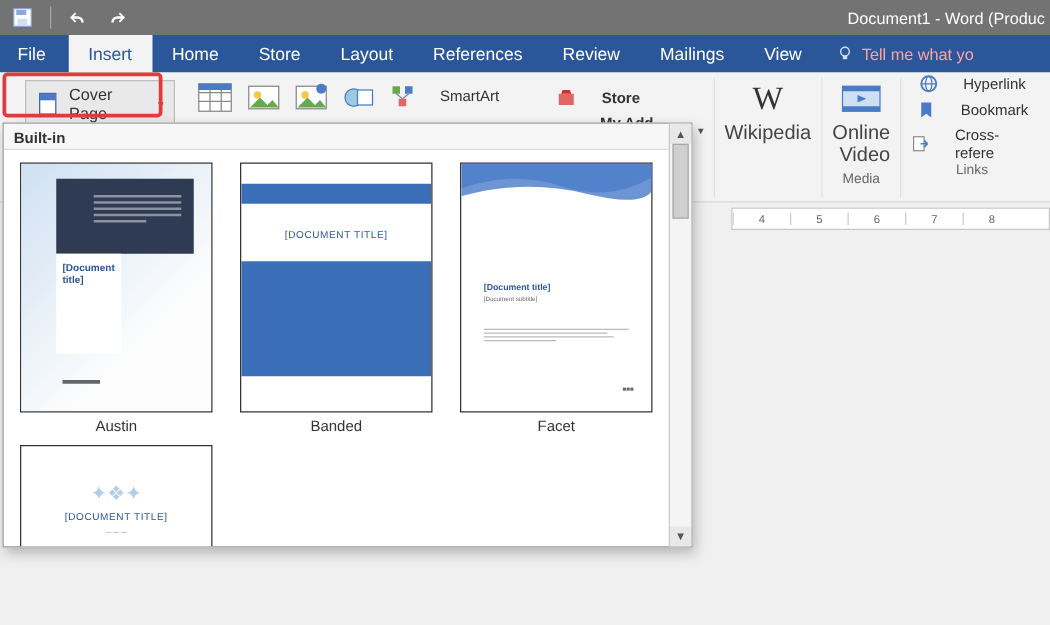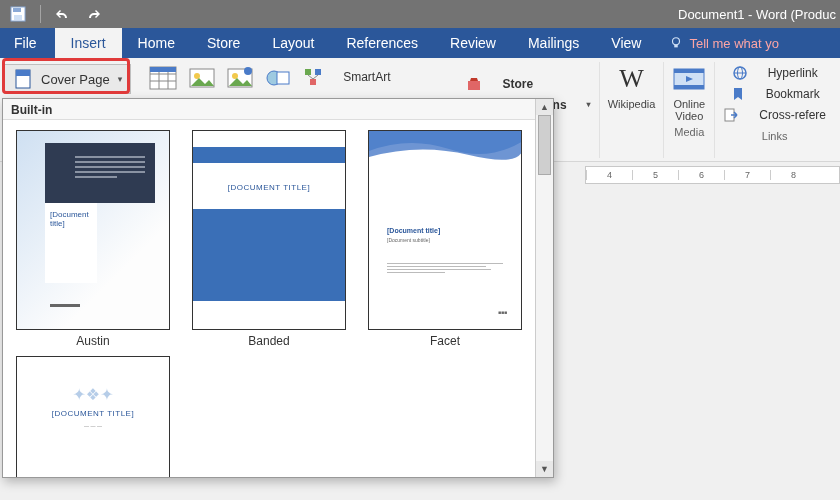--- a/index.html
+++ b/index.html
@@ -14,42 +14,42 @@
 
   
   .tabs { background: #2b579a; height: 30px; display: flex; align-items: stretch; color: #fff; font-size: 14px; }
   .tab { padding: 0 16px; display: flex; align-items: center; cursor: pointer; }
   .tab.file { padding-left: 14px; padding-right: 18px; }
   .tab.active { background: #f3f3f3; color: #2b579a; }
   .tellme { display: flex; align-items: center; gap: 6px; padding-left: 12px; color: #fca5a5; font-size: 13px; white-space: nowrap; }
   .bulb { width: 14px; height: 14px; }
 
   
-  .ribbon { background: #f3f3f3; height: 104px; border-bottom: 1px solid #d6d6d6; display: flex; align-items: flex-start; padding: 4px 6px 0 4px; position: relative; }
+  .ribbon { background: #f3f3f3; height: 104px; border-bottom: 1px solid #d6d6d6; display: flex; align-items: flex-start; padding: 4px 6px 0 20px; position: relative; }
   .rib-group { display: flex; flex-direction: column; align-items: center; padding: 0 8px; height: 96px; border-right: 1px solid #e1e1e1; }
   .rib-group:last-child { border-right: none; }
   .rib-label { font-size: 11px; color: #666; margin-top: 4px; }
 
   .cover-btn { display: flex; align-items: center; gap: 6px; background: #e9e9e9; border: 1px solid #bfbfbf; padding: 3px 8px; font-size: 13px; color: #333; cursor: pointer; position: relative; }
   .cover-btn .caret { font-size: 9px; margin-left: 2px; color: #555; }
   .highlight-box { position: absolute; border: 3px solid #e03a3a; border-radius: 4px; top: 58px; left: 2px; width: 128px; height: 36px; pointer-events: none; z-index: 50; }
 
   .rib-icon { width: 22px; height: 22px; }
   .rib-stack { display: flex; flex-direction: column; align-items: center; gap: 2px; cursor: pointer; }
-  .rib-stack .lbl { font-size: 11px; color: #444; line-height: 1.1; text-align: center; }
+  .rib-stack .lbl { font-size: 16px; color: #444; line-height: 1.1; text-align: right; }
   .rib-big-icon { width: 34px; height: 34px; display:flex; align-items:center; justify-content:center; }
   .rib-line { display:flex; align-items:center; gap:20px; font-size:12px; color:#333; cursor:pointer; padding:1px 0; }
   .rib-col { display:flex; flex-direction:column; justify-content:center; gap:3px; height:64px; }
 
   
   .ruler { position:absolute; top:166px; left:585px; right:0; height:18px; background:#fff; border:1px solid #c8c8c8; font-size:9px; color:#666; display:flex; align-items:center; overflow:hidden; }
   .ruler span { width:46px; text-align:center; border-left:1px solid #ccc; flex-shrink:0; }
 
   
-  .gallery { position: absolute; top: 98px; left: 2px; width: 552px; height: 380px; background: #fff; border: 1px solid #999; box-shadow: 2px 4px 10px rgba(0,0,0,0.25); z-index: 40; display: flex; }
+  .gallery { position: absolute; top: 98px; left: 2px; width: 552px; height: 340px; background: #fff; border: 1px solid #999; box-shadow: 2px 4px 10px rgba(0,0,0,0.25); z-index: 40; display: flex; }
   .gallery-body { flex: 1; overflow: hidden; padding: 0 0 4px 0; }
   .gallery-header { font-size: 12px; font-weight: bold; color: #333; padding: 4px 8px 2px 8px; border-bottom: 1px solid #ddd; background:#f7f7f7; }
   .gallery-grid { display: flex; flex-wrap: wrap; gap: 0; padding: 6px 2px; }
   .gallery-item { width: 176px; display: flex; flex-direction: column; align-items: center; padding: 4px; cursor: pointer; }
   .thumb { width: 154px; height: 200px; border: 1px solid #333; background: #fff; position: relative; overflow: hidden; }
   .gallery-item .name { font-size: 12px; color: #333; margin-top: 4px; }
   .gallery-scroll { width: 18px; background: #f0f0f0; border-left: 1px solid #ccc; display:flex; flex-direction:column; }
   .scroll-btn { height:16px; display:flex; align-items:center; justify-content:center; font-size:9px; color:#555; background:#e8e8e8; cursor:pointer; }
   .scroll-track { flex:1; background:#f4f4f4; position:relative; }
   .scroll-thumb { position:absolute; top:0; left:2px; right:2px; height:60px; background:#cfcfcf; border:1px solid #aaa; }
@@ -282,21 +282,21 @@
           <div class="austin-bg"></div>
           <div class="austin-dark"></div>
           <div class="austin-dark-txt">
               <div></div>
               <div></div>
               <div></div>
               <div></div>
               <div style="width:60%"></div>
             </div>
           <div class="austin-white"></div>
-          <div class="austin-title" style="white-space:pre-line;font-weight:normal;">[Document
+          <div class="austin-title" style="white-space:pre-line;font-weight:bold;">[Document
 title]</div>
           <div class="austin-sub"></div>
         </div>
         <div class="name">Austin</div>
       </div>
 
       <div class="gallery-item">
         <div class="thumb">
           <div class="banded-bar1"></div>
           <div class="banded-title">[DOCUMENT TITLE]</div>

